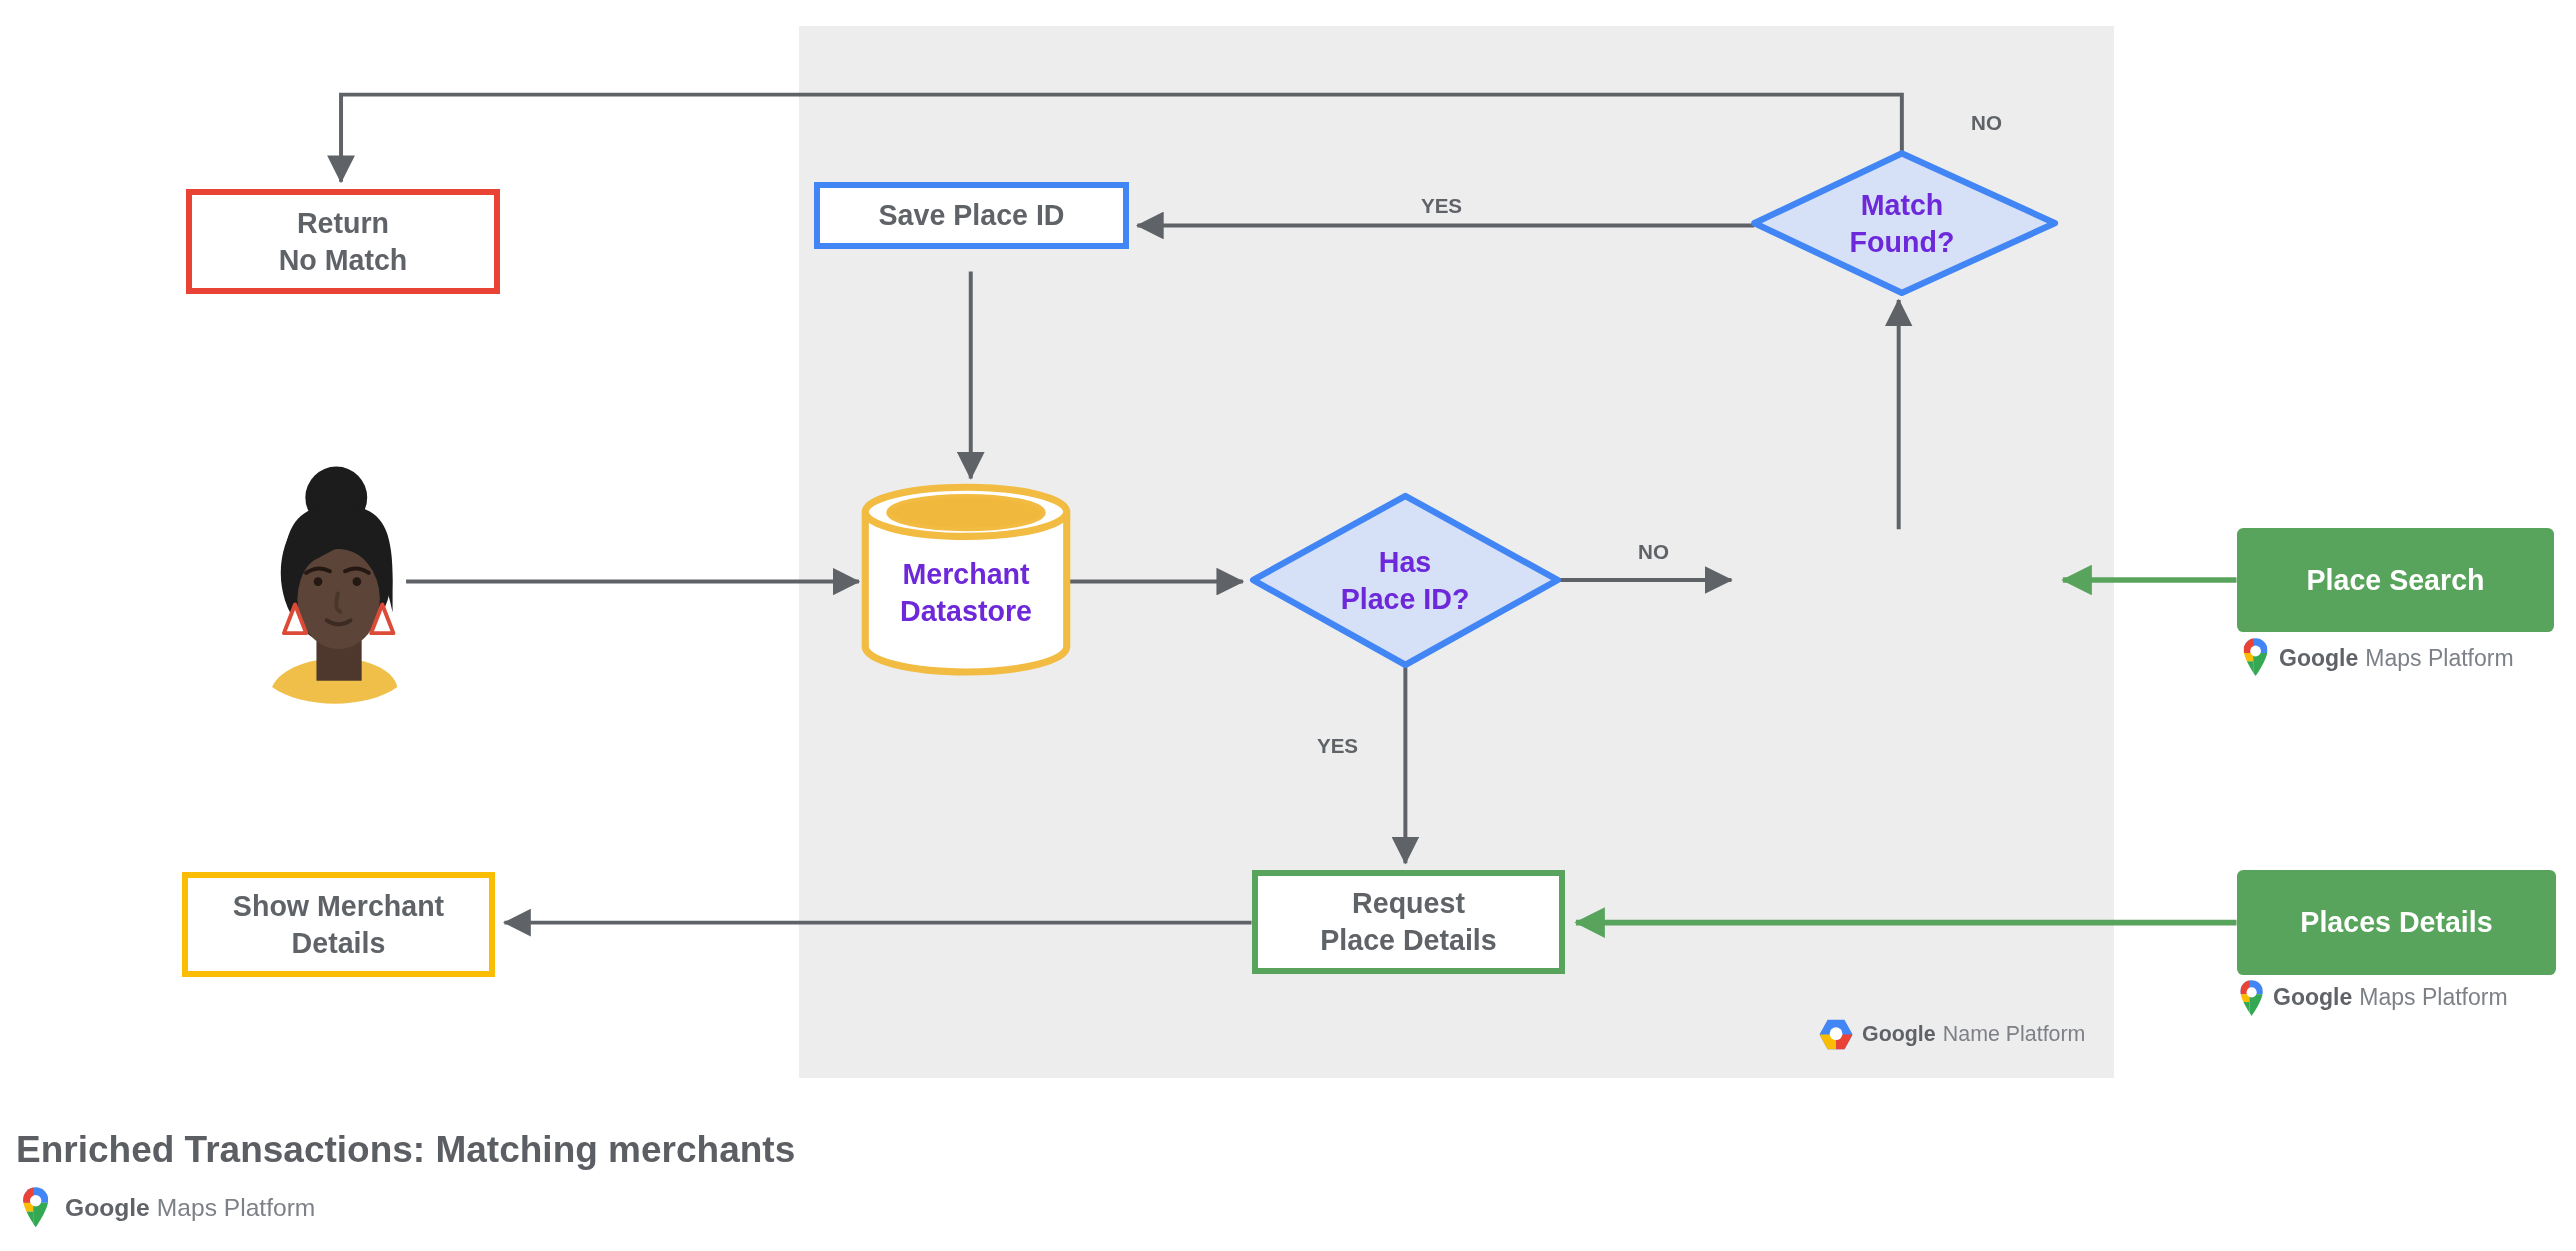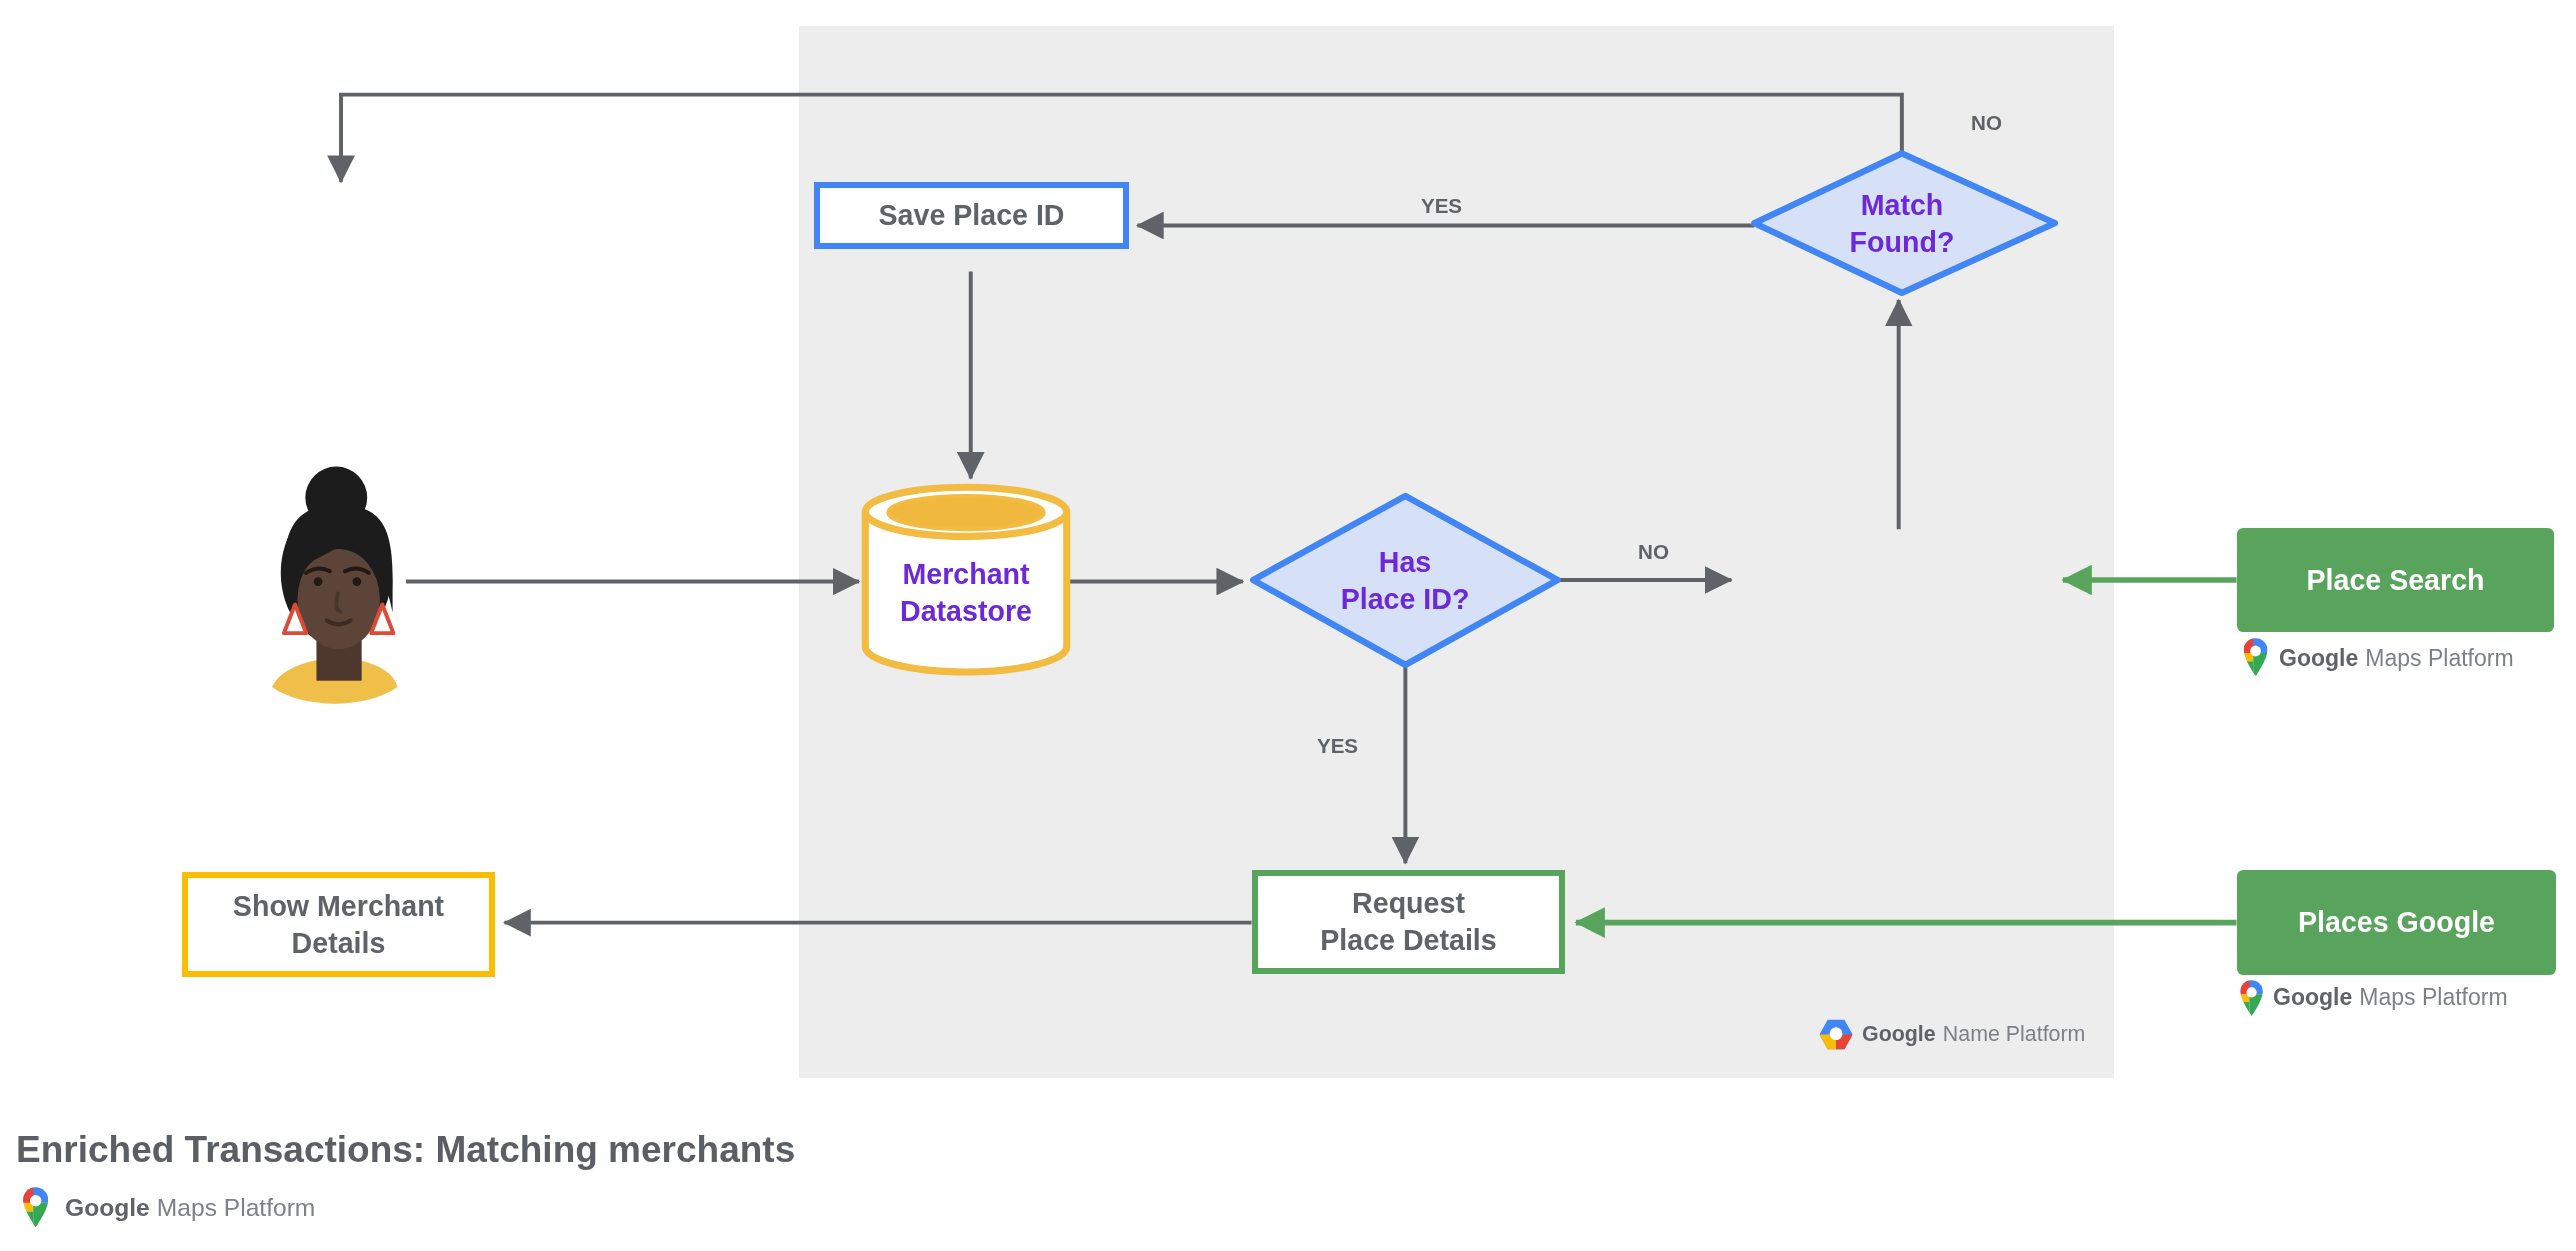--- a/index.html
+++ b/index.html
@@ -135,33 +135,35 @@
       <polygon points="372,762 358,798 386,798" fill="#ffffff" stroke="#DC4B38" stroke-width="5" stroke-linejoin="round"></polygon>
       <polygon points="482,762 468,798 496,798" fill="#ffffff" stroke="#DC4B38" stroke-width="5" stroke-linejoin="round"></polygon>
     </g>
 
     <use href="#maps-pin" x="2826" y="802" width="36" height="50"></use>
     <use href="#maps-pin" x="2822" y="1233" width="34" height="48"></use>
     <use href="#maps-pin" x="26" y="1494" width="38" height="53"></use>
     <use href="#gcp-hex" x="2294" y="1285" width="42" height="38"></use>
   </svg>
 
+  <div class="box red" style="left:186px; top:189px; width:314px; height:105px;">Return
+No Match</div>
 
   <div class="box blue" style="left:814px; top:182px; width:315px; height:67px;">Save Place ID</div>
 
 
   <div class="box green" style="left:1252px; top:870px; width:313px; height:104px;">Request
 Place Details</div>
 
   <div class="box yellow" style="left:182px; top:872px; width:313px; height:105px;">Show Merchant
 Details</div>
 
   <div class="box fill-green" style="left:2237px; top:528px; width:317px; height:104px;">Place Search</div>
 
-  <div class="box fill-green" style="left:2237px; top:870px; width:319px; height:105px;">Places Google</div>
+  <div class="box fill-green" style="left:2237px; top:870px; width:319px; height:105px;">Places Details</div>
 
   <div class="shape-label" style="left:871px; top:533px; width:190px; height:119px;">Merchant
 Datastore</div>
 
   <div class="shape-label" style="left:1286px; top:523px; width:238px; height:116px;">Has
 Place ID?</div>
 
   <div class="shape-label" style="left:1783px; top:167px; width:238px; height:113px;">Match
 Found?</div>
 

